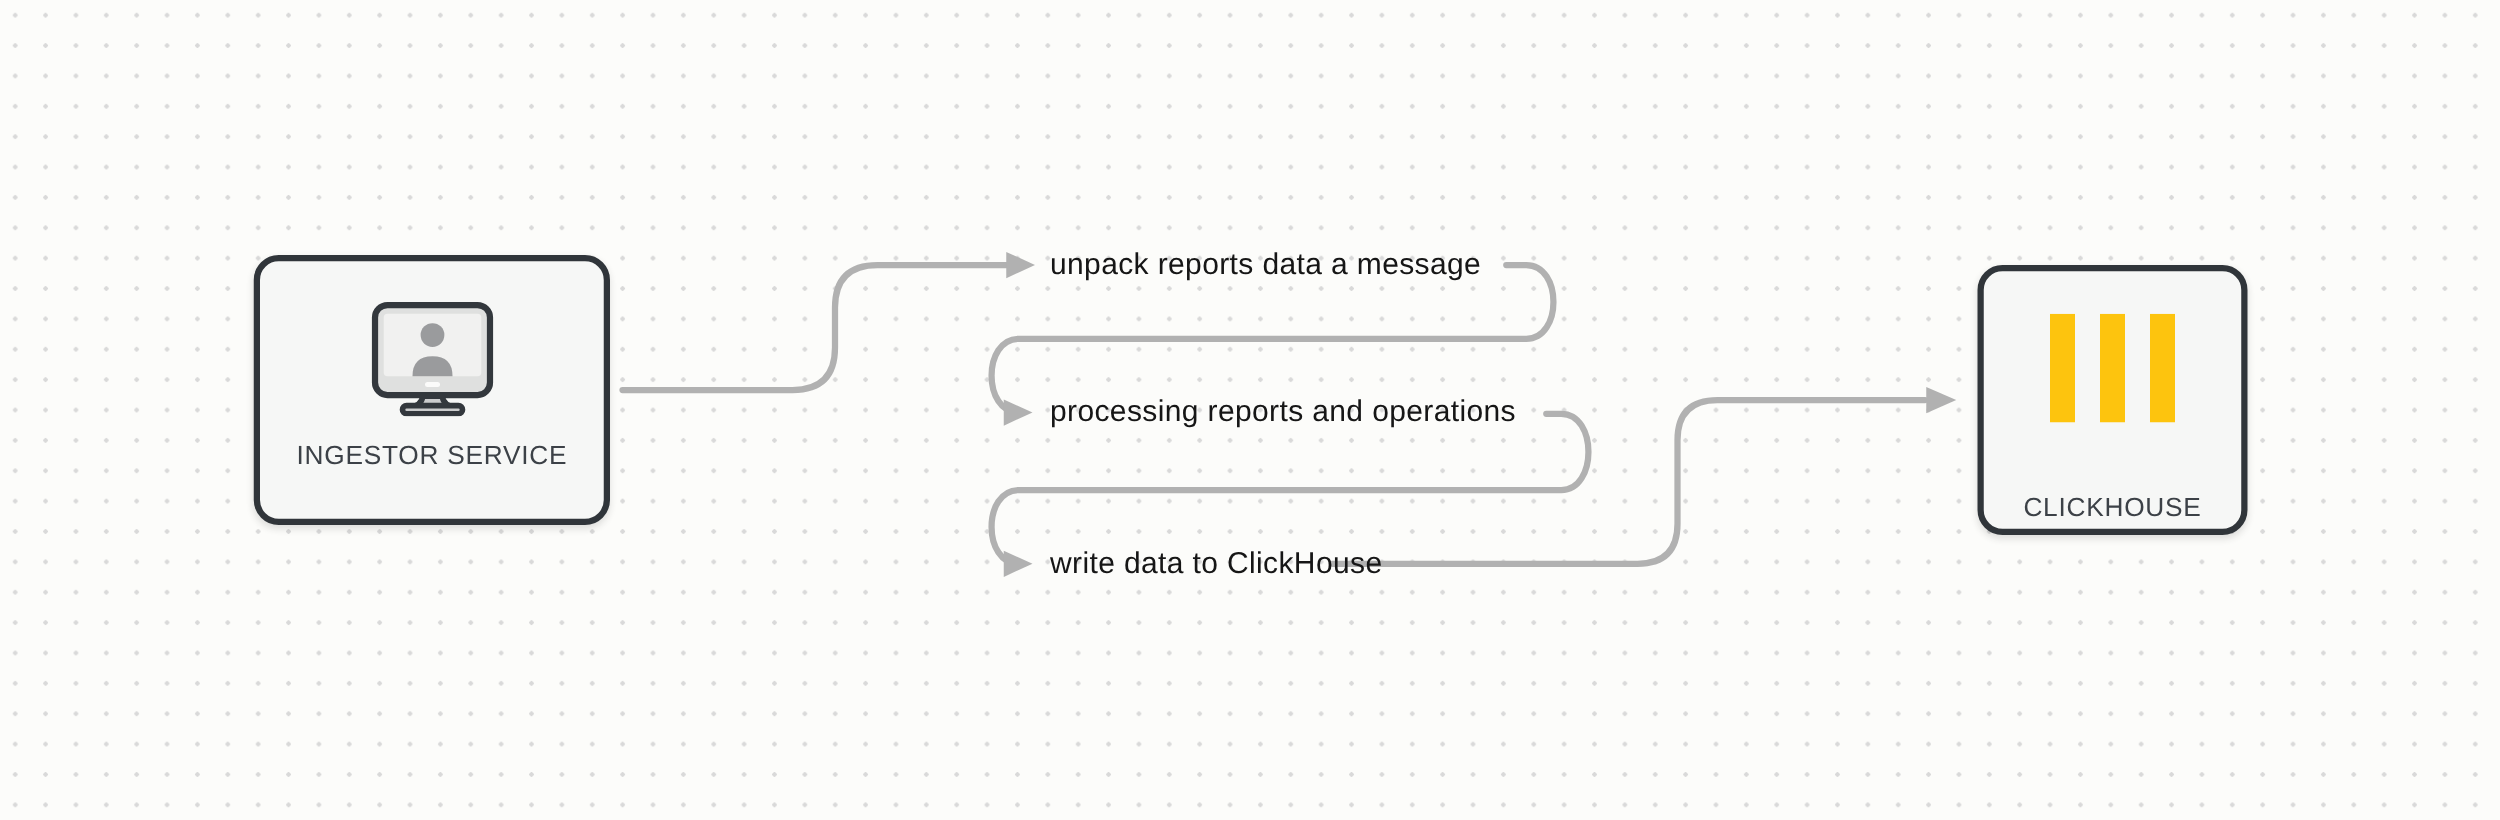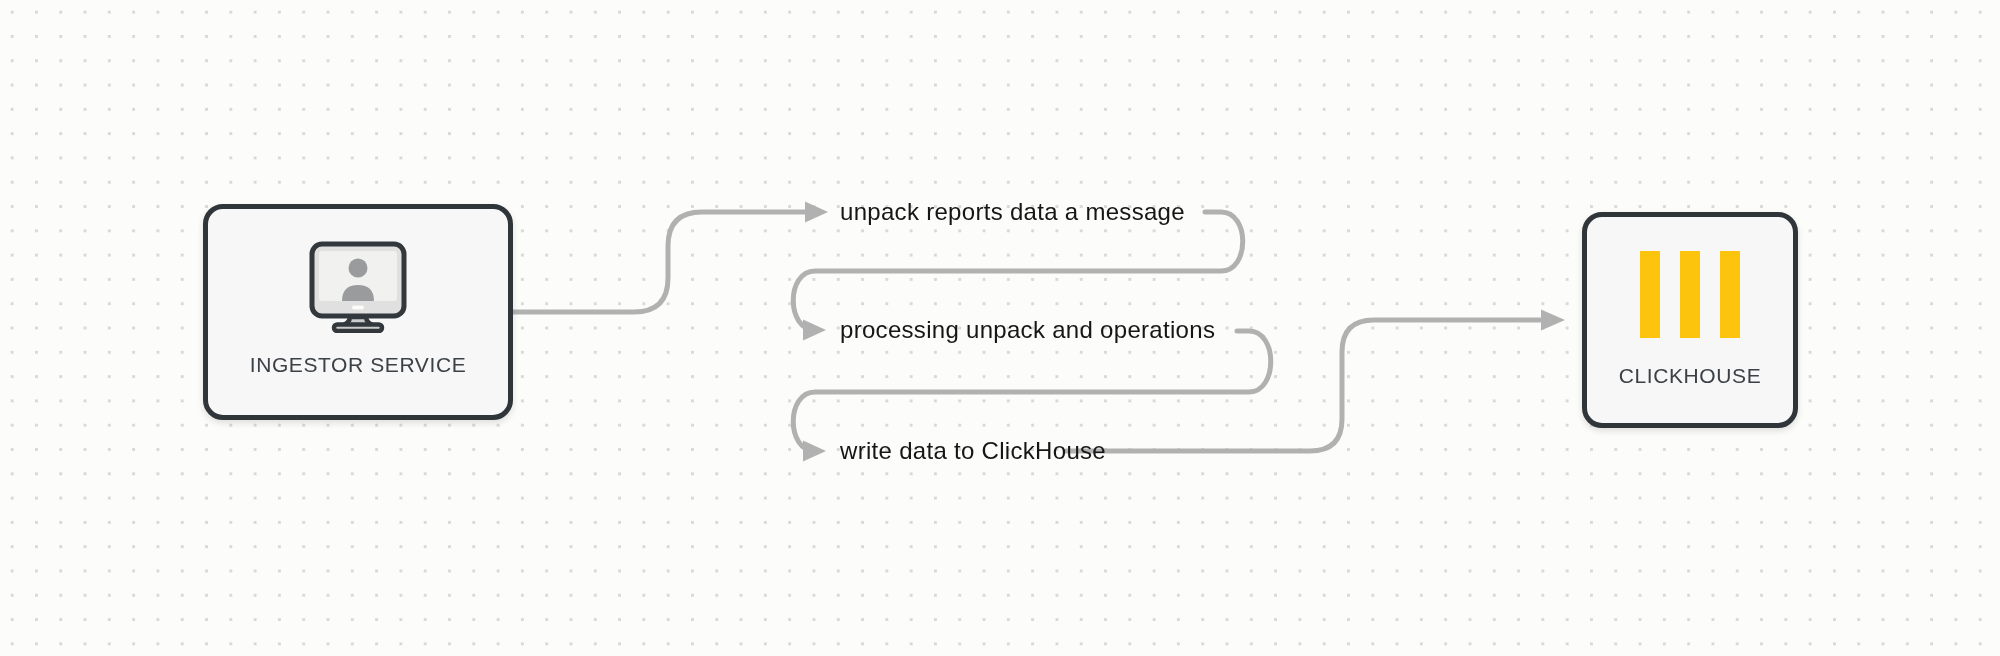--- a/index.html
+++ b/index.html
@@ -41,30 +41,31 @@
     border: 5px solid #30353a;
     border-radius: 20px;
     box-shadow: 0 3px 6px rgba(40,40,40,0.14);
     display: flex;
     flex-direction: column;
     align-items: center;
   }
   .node-ingestor {
     left: 203px;
     top: 204px;
-    width: 310px;
+    width: 285px;
     height: 216px;
     padding-top: 32px;
   }
   .node-clickhouse {
     left: 1582px;
     top: 212px;
     width: 216px;
     height: 216px;
     padding-top: 34px;
+    gap: 31px;
   }
   .node-label {
     margin-top: 20px;
     font-size: 21px;
     letter-spacing: 0.6px;
     color: #3c4147;
     white-space: nowrap;
   }
   .node-clickhouse .node-label {
     margin-top: 26px;
@@ -125,16 +126,16 @@
   <div class="node node-clickhouse">
     <svg width="100" height="87" viewBox="0 0 100 87" xmlns="http://www.w3.org/2000/svg">
       <rect x="0" y="0" width="20" height="87" fill="#fdc40e"></rect>
       <rect x="40" y="0" width="20" height="87" fill="#fdc40e"></rect>
       <rect x="80" y="0" width="20" height="87" fill="#fdc40e"></rect>
     </svg>
     <div class="node-label">CLICKHOUSE</div>
   </div>
 
   <div class="step-label step-1">unpack reports data a message</div>
-  <div class="step-label step-2">processing unpack and operations</div>
+  <div class="step-label step-2">processing reports and operations</div>
   <div class="step-label step-3">write data to ClickHouse</div>
 
 </div>
 
 </body></html>

